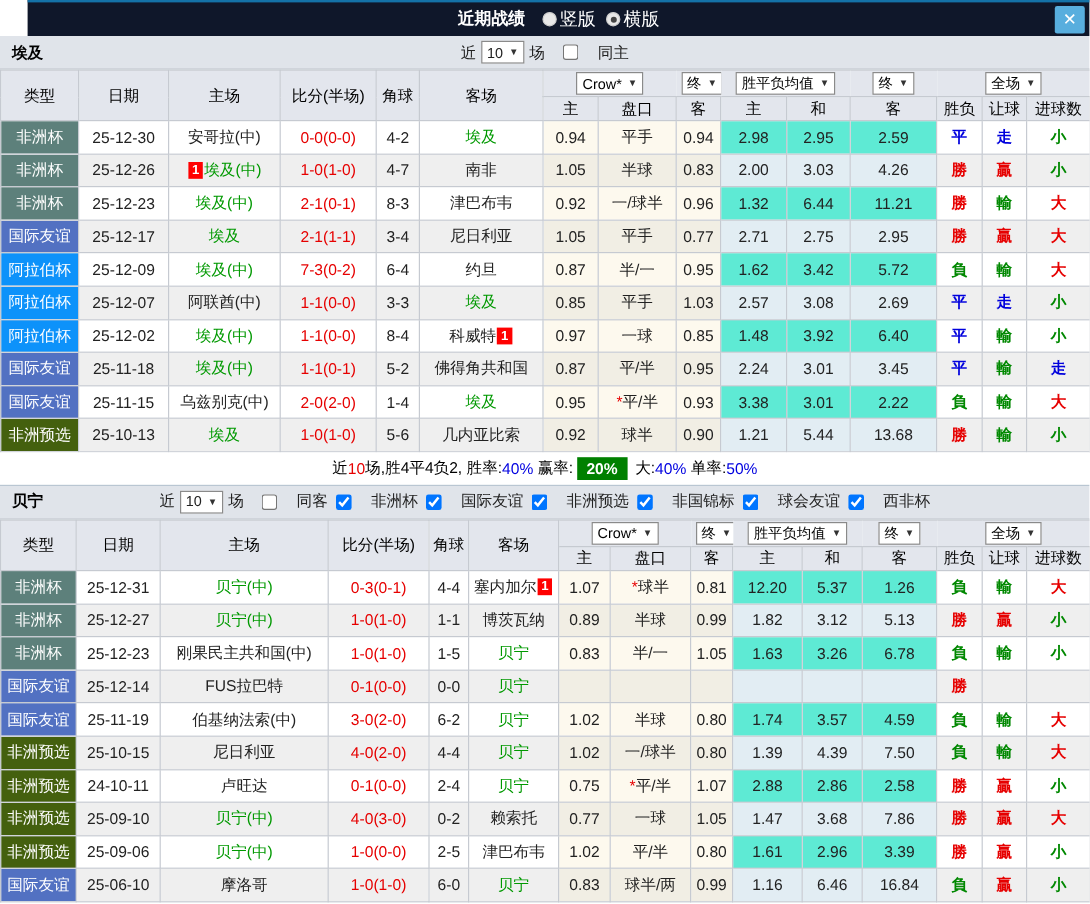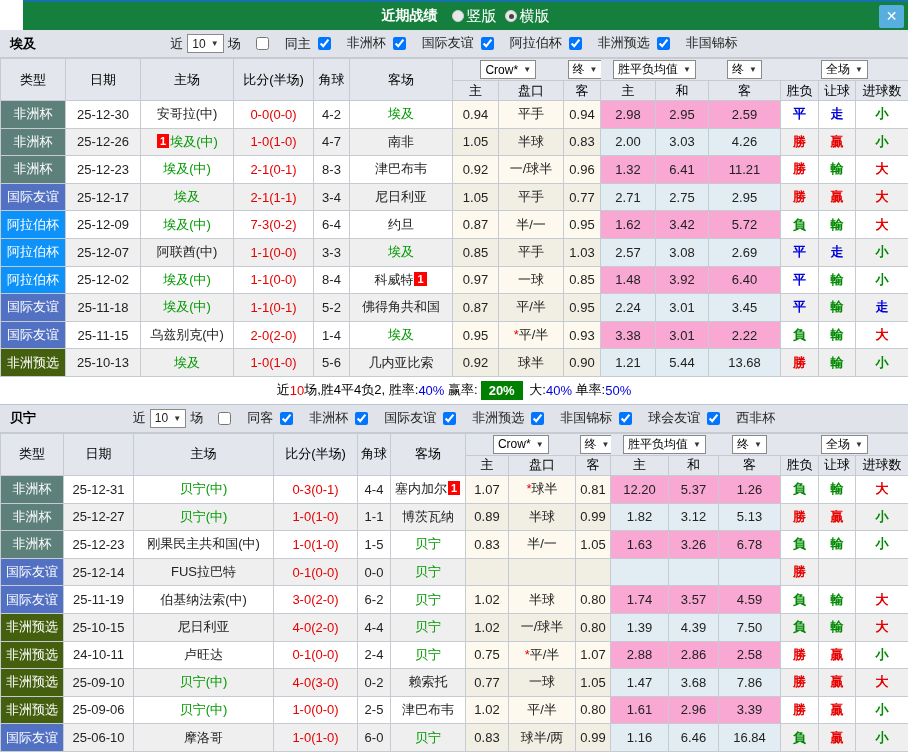--- a/index.html
+++ b/index.html
@@ -3,21 +3,21 @@
 <meta charset="utf-8">
 <style>
   * { box-sizing: border-box; }
   html,body { margin:0; padding:0; }
   body {
     width:908px; height:753px; overflow:hidden; background:#fff;
     font-family:"Liberation Sans","DejaVu Sans",sans-serif; font-size:13px; color:#222;
   }
   
   .titlebar {
-    height:30px; background:#15803d; border-top:2px solid #1472a8;
+    height:30px; background:#0f172a; border-top:2px solid #1472a8;
     display:flex; align-items:center; justify-content:center; position:relative; color:#fff;margin-left:23px;
   }
   .titlebar .title { font-weight:bold; font-size:14px; }
   .radio-group { display:flex; align-items:center; margin-left:6px; }
   .radio-item { display:flex; align-items:center; margin-left:8px; cursor:pointer; font-size:15px; }
   .rdot { width:12px; height:12px; border-radius:50%; background:#e8e8e8; border:1px solid #cfcfcf; display:inline-block; position:relative; margin-right:3px; }
   .rdot.sel::after { content:""; position:absolute; left:3px; top:3px; width:5px; height:5px; border-radius:50%; background:#444; }
   .closebtn {
     position:absolute; right:4px; top:3px; width:25px; height:23px; background:#58aede;
     color:#fff; font-weight:bold; text-align:center; line-height:23px; border-radius:2px; font-size:14px; cursor:pointer;
@@ -42,21 +42,21 @@
   th,td { border:1px solid #c6cad1; text-align:center; padding:0; overflow:hidden; white-space:nowrap; }
   thead th { background:#e3e6ed; font-weight:normal; color:#000; }
   tr.h1 th { height:22px; }
   tr.h1 th.selcell { border-left:none; border-right:none; border-bottom:none; }
   tr.h2 th { height:20px; }
   tbody tr { height:27.6px; }
   tbody td { background:#fff; }
   tbody tr:nth-child(even) td { background:#efefef; }
   tbody td.od { background:#fdf9ee; }
   tbody tr:nth-child(even) td.od { background:#f1eee4; }
-  tbody td.mn { background:#f9a8d4; }
+  tbody td.mn { background:#5eead4; }
   tbody tr:nth-child(even) td.mn { background:#e2edf3; }
   tbody td.type { color:#fff; }
   tbody td.type.t1, tbody tr:nth-child(even) td.type.t1 { background:#5d807b; }
   tbody td.type.t2, tbody tr:nth-child(even) td.type.t2 { background:#5271c2; }
   tbody td.type.t3, tbody tr:nth-child(even) td.type.t3 { background:#0d92fa; }
   tbody td.type.t4, tbody tr:nth-child(even) td.type.t4 { background:#44600e; }
   td.score { color:#e60000; }
   td.focal { color:#009900; }
   td.rs { font-weight:bold; }
   .c-red { color:#e60000; }
@@ -104,21 +104,20 @@
       <span class="sel-box">
           <span>10</span>
           <i>▼</i>
         </span>
       <span>场</span>
       <span class="gap"></span>
       <label>
         <input type="checkbox" style="">
         <span>同主</span>
       </label>
-      <span id="leagues0"><label><input type="checkbox" checked="" style="">非洲杯</label><label><input type="checkbox" checked="" style="">国际友谊</label><label><input type="checkbox" checked="" style="">阿拉伯杯</label><label><input type="checkbox" checked="" style="">非洲预选</label><label><input type="checkbox" checked="" style="">非国锦标</label></span>
     </span>
   </div>
   <table>
     <colgroup>
       <col style="width:65px">
         <col style="width:75px">
         <col style="width:93px">
         <col style="width:80px">
         <col style="width:36px">
         <col style="width:103px">
@@ -212,21 +211,21 @@
           <td class="type t1">非洲杯</td>
           <td>25-12-23</td>
           <td class="focal"><span>埃及(中)</span></td>
           <td class="score">2-1(0-1)</td>
           <td>8-3</td>
           <td><span>津巴布韦</span></td>
           <td class="od">0.92</td>
           <td class="od">一/球半</td>
           <td class="od">0.96</td>
           <td class="mn">1.32</td>
-          <td class="mn">6.41</td>
+          <td class="mn">6.44</td>
           <td class="mn">11.21</td>
           <td class="rs c-red">勝</td>
           <td class="rs c-grn">輸</td>
           <td class="rs c-red">大</td>
         </tr>
         <tr>
           <td class="type t2">国际友谊</td>
           <td>25-12-17</td>
           <td class="focal"><span>埃及</span></td>
           <td class="score">2-1(1-1)</td>

